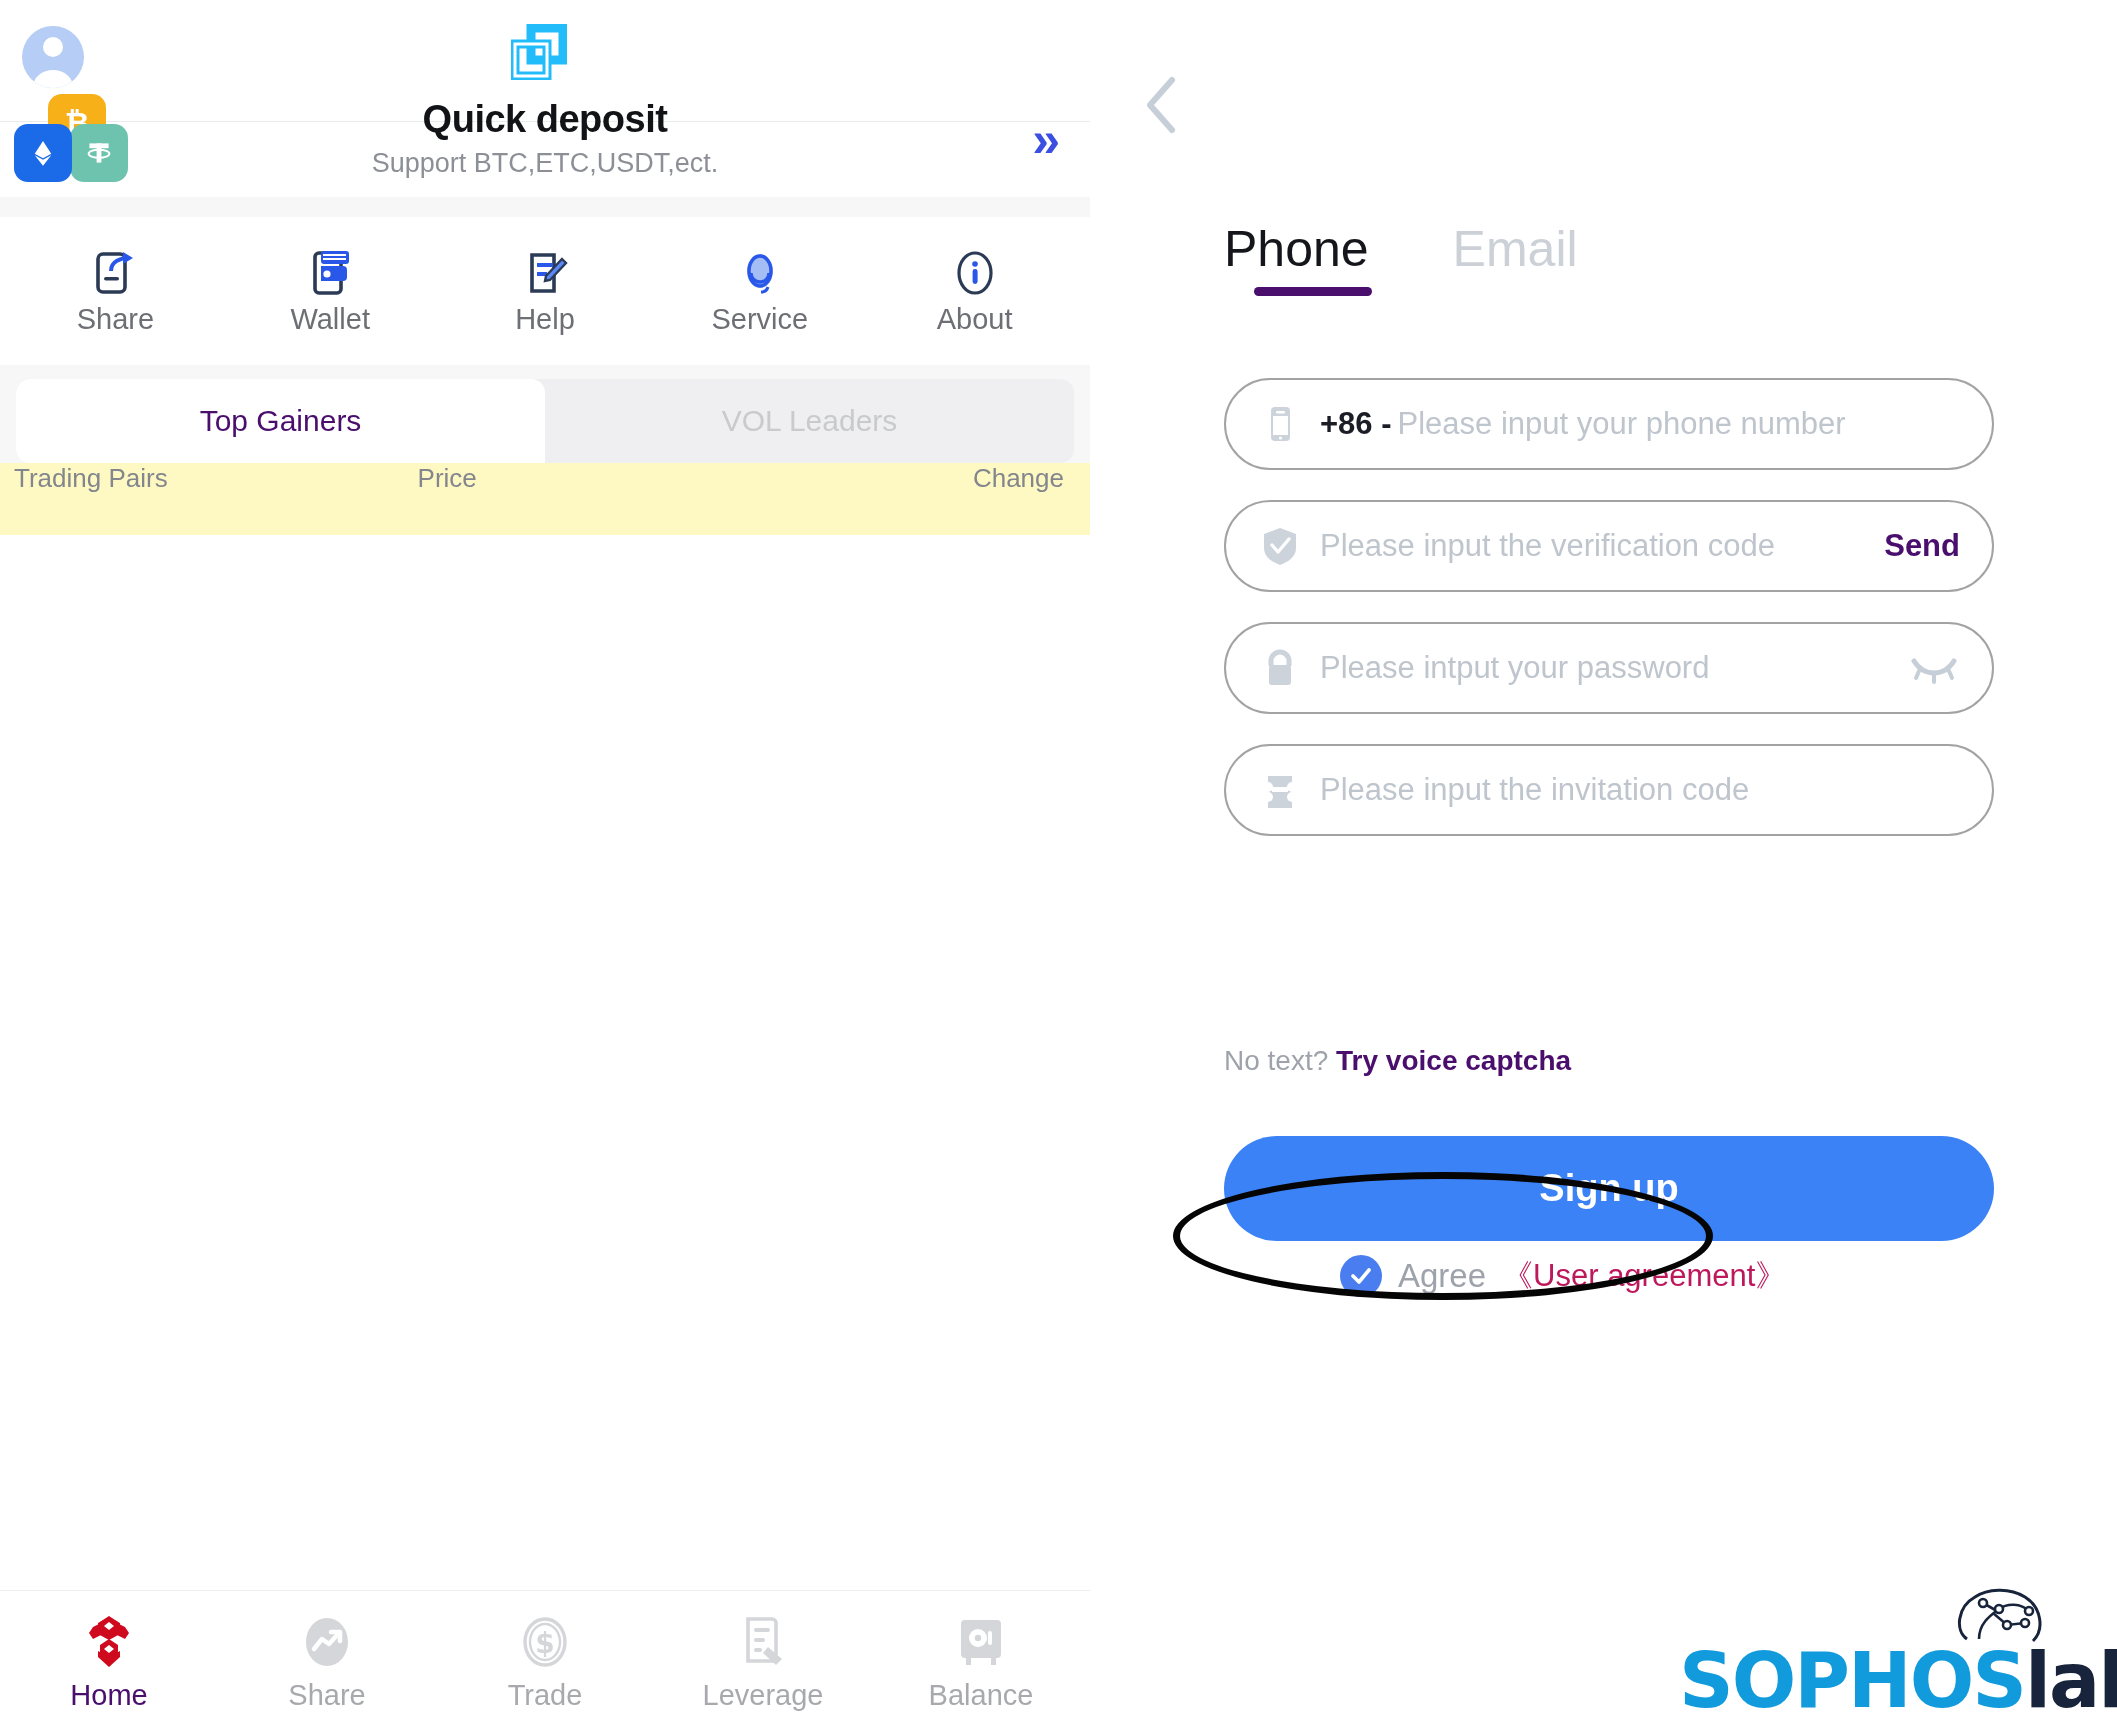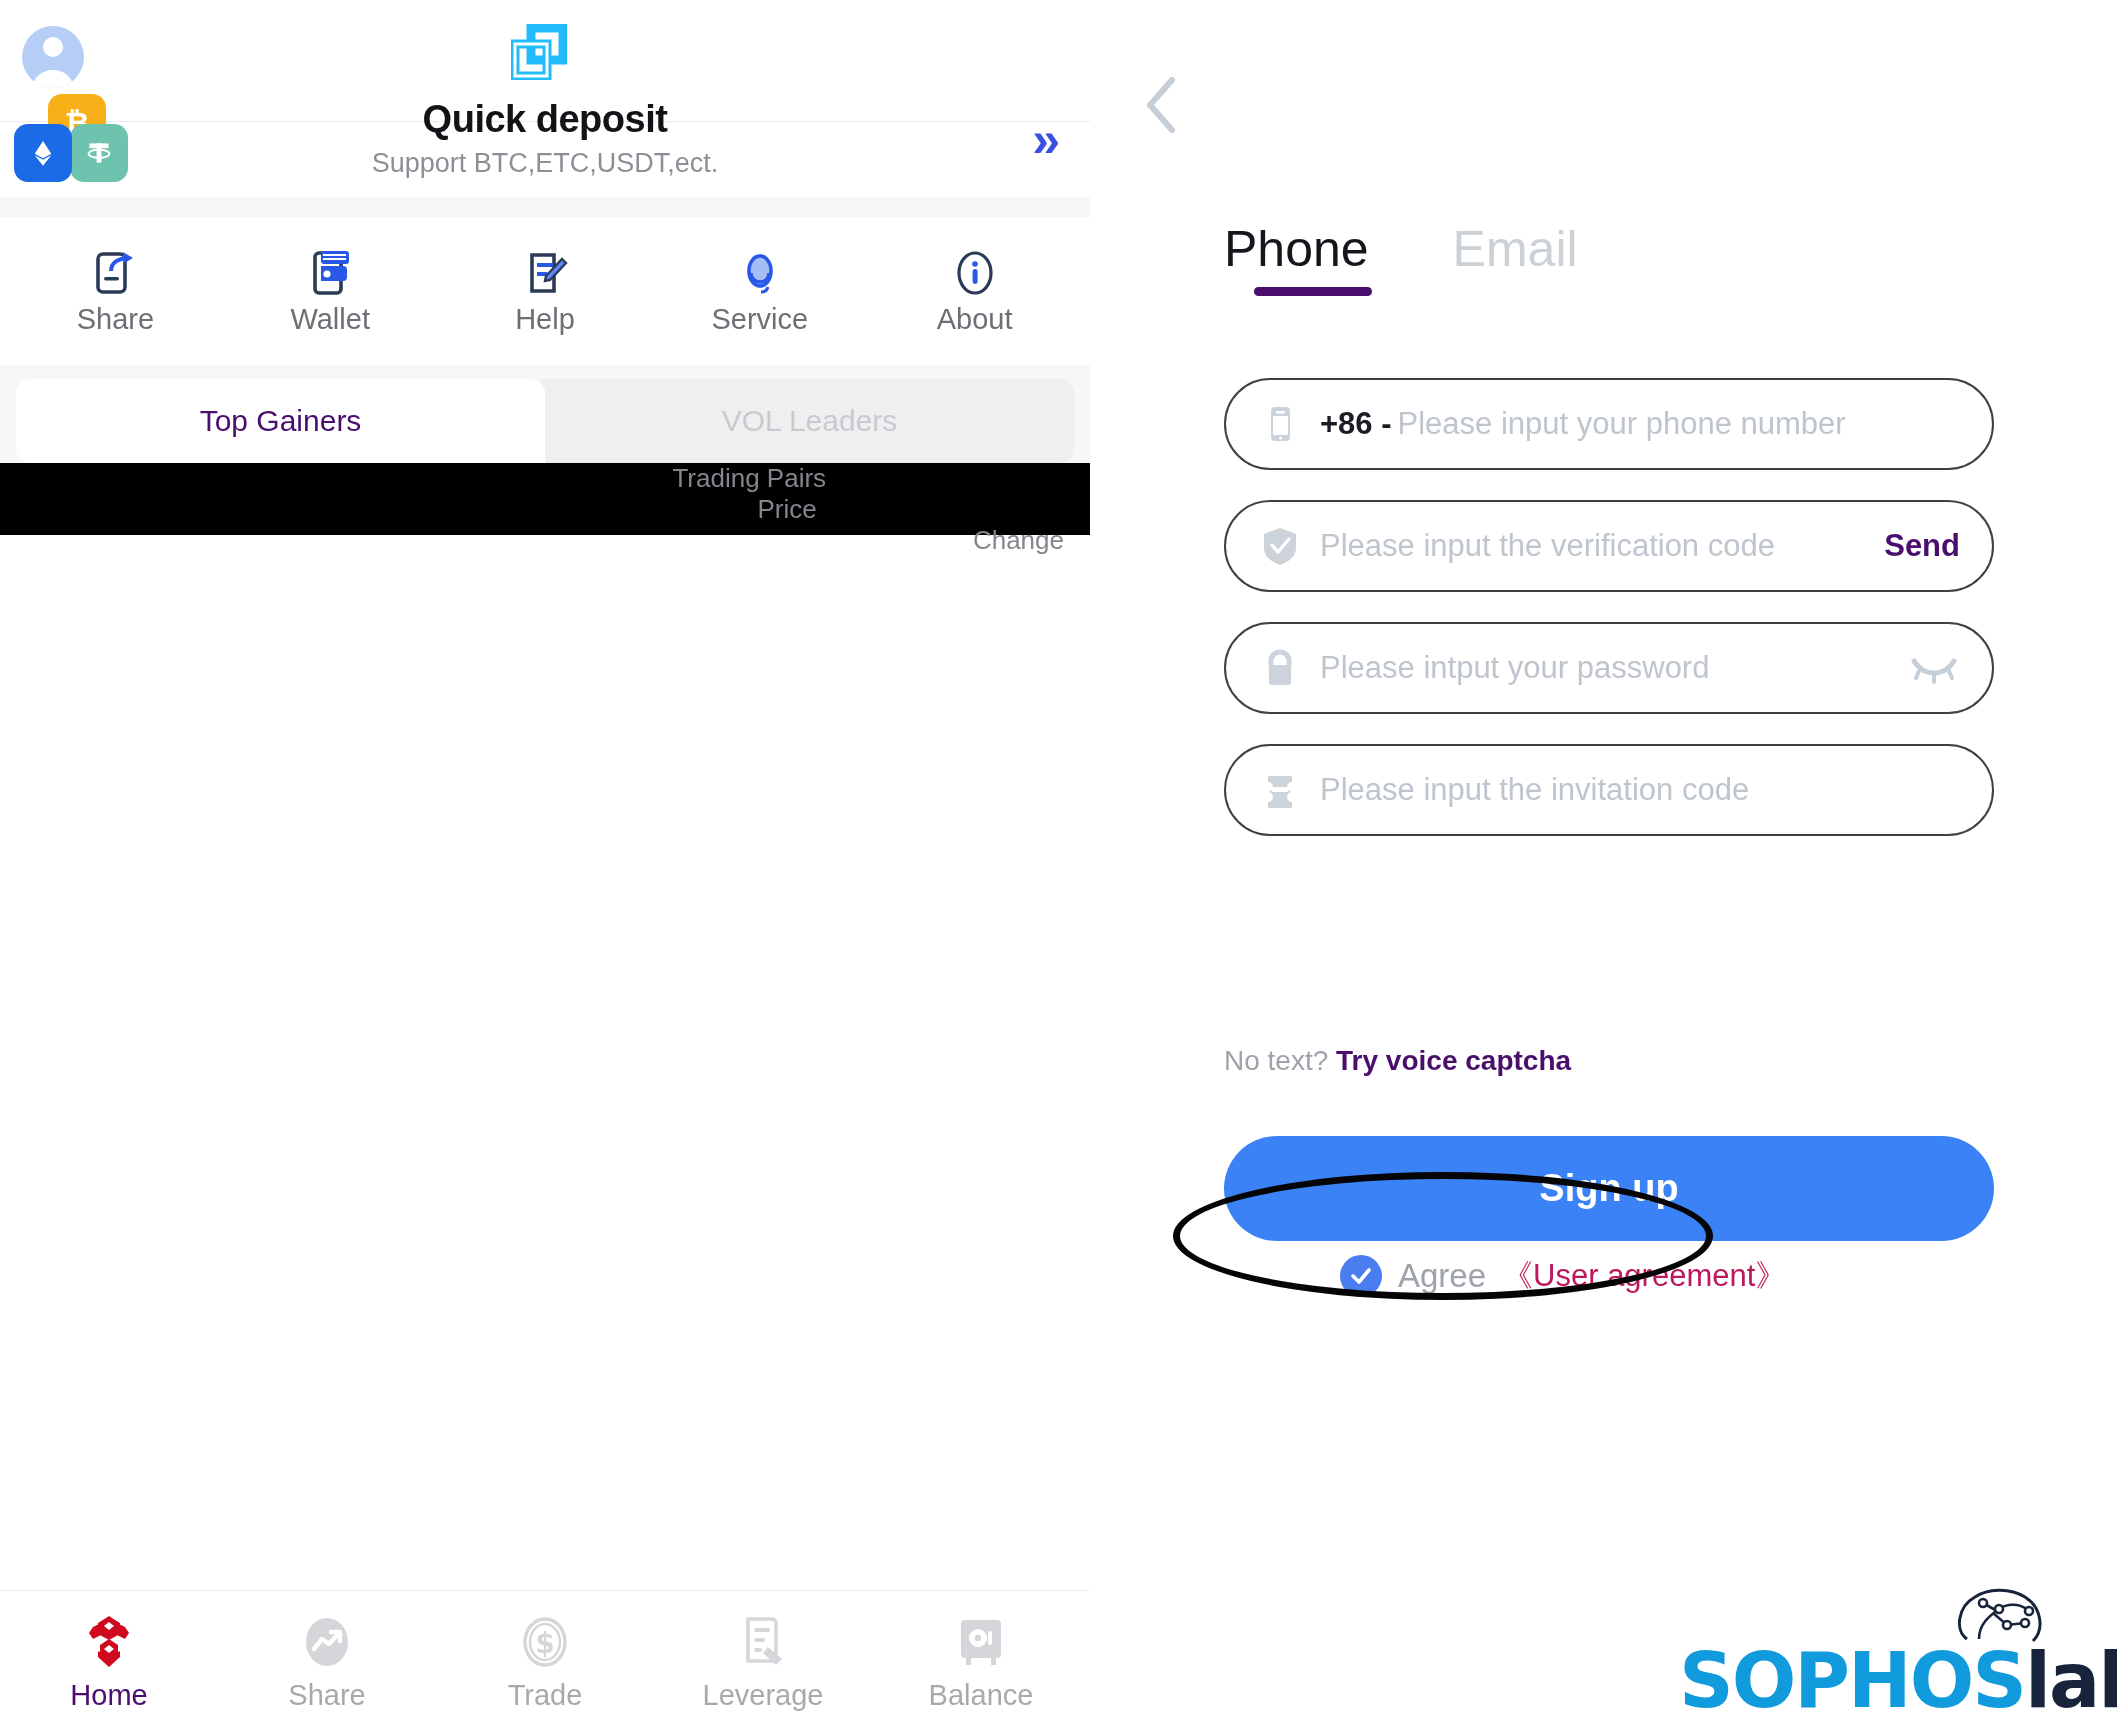--- a/index.html
+++ b/index.html
@@ -104,22 +104,22 @@
     flex: 1; display: flex; align-items: center; justify-content: center;
     font-size: 30px;
   }
   .tab.active {
     background: #ffffff; color: #4a0e6d;
     border-radius: 14px 14px 0 0;
   }
   .tab.inactive { color: #c9cacd; }
 
   .col-head {
-    display: flex; height: 72px; align-items: flex-end;
-    background: #000000; padding: 0 14px; font-size: 26px; color: #83868c; flex-direction: column;
+    display: flex; height: 72px; align-items: flex-start;
+    background: #fef9c3; padding: 0 14px; font-size: 26px; color: #83868c;
   }
   .col-head .c1 { width: 38%; text-align: left; }
   .col-head .c2 { width: 30%; text-align: left; }
   .col-head .c3 { width: 32%; text-align: right; padding-right: 12px;}
 
   .l-body { flex: 1; background: #ffffff; }
 
   
   .bottom-nav {
     position: absolute; left: 0; bottom: 0; width: 1090px; height: 143px;
@@ -155,21 +155,21 @@
     content: ""; position: absolute; left: 30px; bottom: 0;
     width: 118px; height: 9px; border-radius: 5px; background: #4a0e6d;
   }
   .auth-tab.inactive { color: #ccd1d8; }
 
   .form {
     position: absolute; left: 134px; top: 378px; width: 770px;
   }
   .field {
     position: relative;
-    height: 92px; border: 2px solid #404040; border-radius: 46px;
+    height: 92px; border: 2px solid #a3a3a3; border-radius: 46px;
     display: flex; align-items: center; padding: 0 32px;
     margin-bottom: 30px; background: #fff;
   }
   .field .ficon { width: 44px; height: 44px; flex: 0 0 44px; margin-right: 18px; }
   .field .prefix { font-size: 31px; color: #1b1d26; font-weight: bold; margin-right: 6px;}
   .field .ph { font-size: 31px; color: #bfc5cd; }
   .field .send {
     margin-left: auto; font-size: 31px; color: #4a0e6d; font-weight: bold;
     cursor: pointer;
   }

